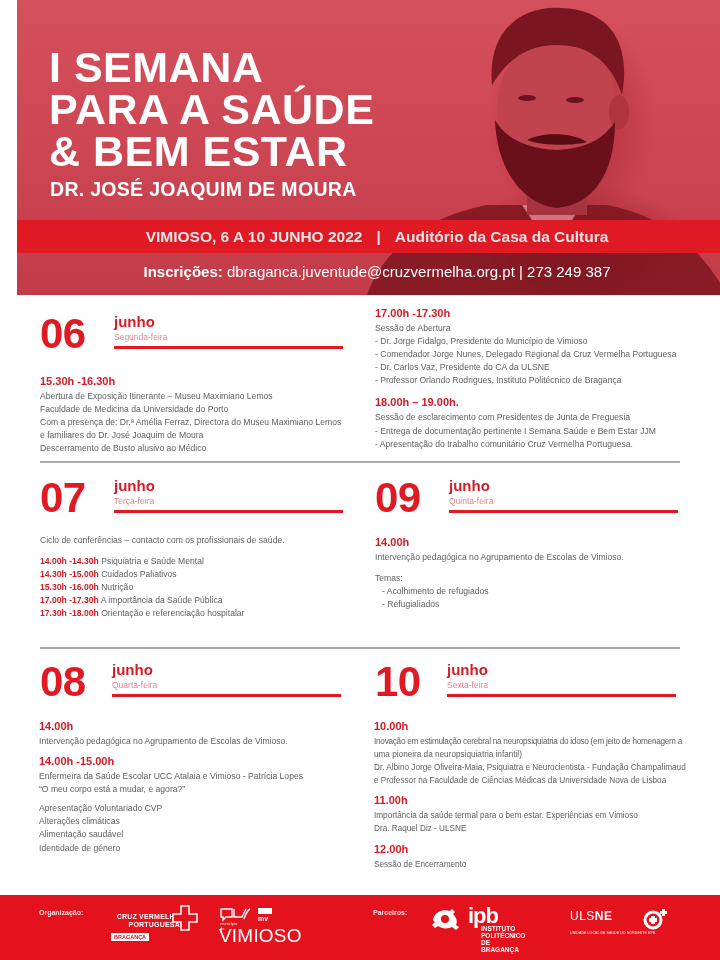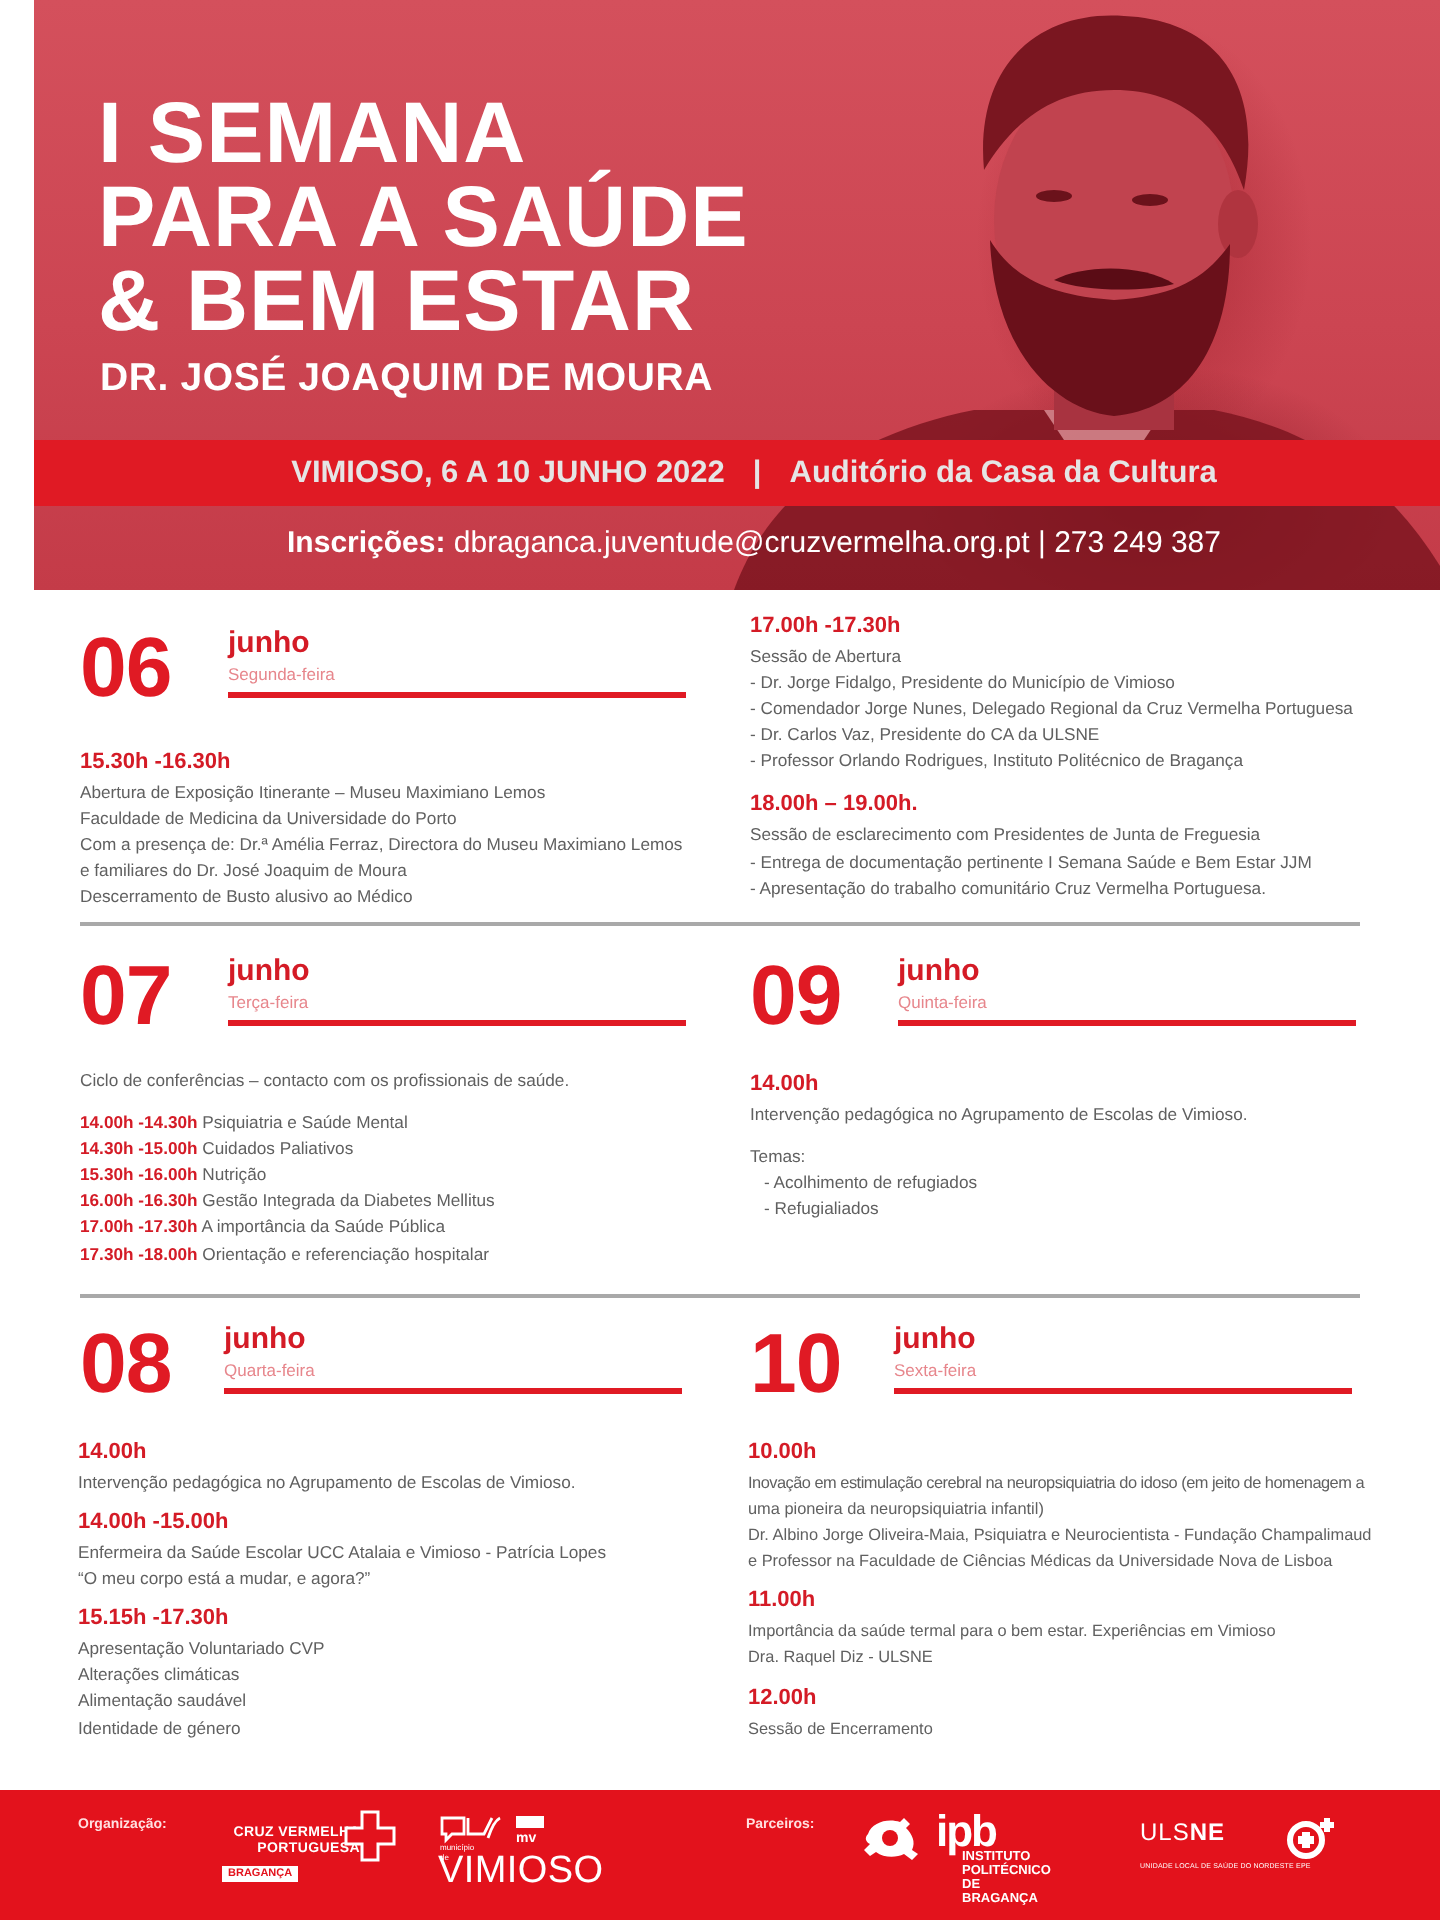--- a/index.html
+++ b/index.html
@@ -166,21 +166,20 @@
   <div class="day-weekday" style="left:74px;">Terça-feira</div>
   <div class="day-rule" style="left:74px; width:229px;"></div>
 </div>
 
 <div class="block" style="left:40px; top:534px;">
   <div class="line">Ciclo de conferências – contacto com os profissionais de saúde.</div>
   <div class="gap"></div>
   <div class="tline"><span class="t">14.00h -14.30h</span> <span>Psiquiatria e Saúde Mental</span></div>
   <div class="tline"><span class="t">14.30h -15.00h</span> <span>Cuidados Paliativos</span></div>
   <div class="tline"><span class="t">15.30h -16.00h</span> <span>Nutrição</span></div>
-  <div class="tline"><span class="t">16.00h -16.30h</span> <span>Gestão Integrada da Diabetes Mellitus</span></div>
   <div class="tline"><span class="t">17.00h -17.30h</span> <span>A importância da Saúde Pública</span></div>
   <div class="tline"><span class="t">17.30h -18.00h</span> <span>Orientação e referenciação hospitalar</span></div>
 </div>
 
 <div class="day-head" style="left:375px; top:476px; width:305px;">
   <div class="day-num">09</div>
   <div class="day-month" style="left:74px;">junho</div>
   <div class="day-weekday" style="left:74px;">Quinta-feira</div>
   <div class="day-rule" style="left:74px; width:229px;"></div>
 </div>
@@ -204,21 +203,20 @@
 </div>
 
 <div class="block" style="left:39px; top:719px;">
   <div class="time">14.00h</div>
   <div class="line">Intervenção pedagógica no Agrupamento de Escolas de Vimioso.</div>
   <div class="gap-sm"></div>
   <div class="time">14.00h -15.00h</div>
   <div class="line">Enfermeira da Saúde Escolar UCC Atalaia e Vimioso - Patrícia Lopes</div>
   <div class="line">“O meu corpo está a mudar, e agora?”</div>
   <div class="gap-sm"></div>
-  <div class="time">15.15h -17.30h</div>
   <div class="line">Apresentação Voluntariado CVP</div>
   <div class="line">Alterações climáticas</div>
   <div class="line">Alimentação saudável</div>
   <div class="line">Identidade de género</div>
 </div>
 
 <div class="day-head" style="left:375px; top:660px; width:305px;">
   <div class="day-num">10</div>
   <div class="day-month" style="left:72px;">junho</div>
   <div class="day-weekday" style="left:72px;">Sexta-feira</div>

